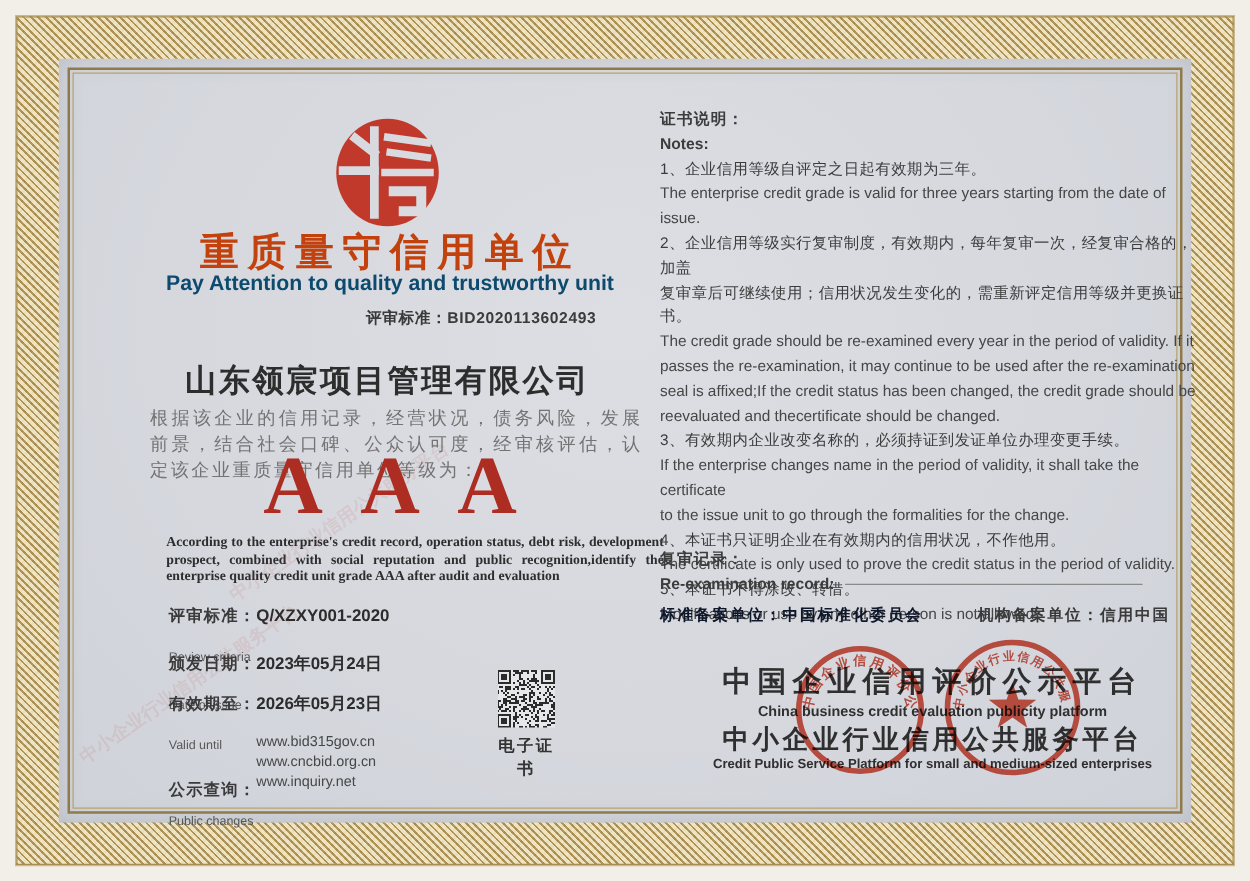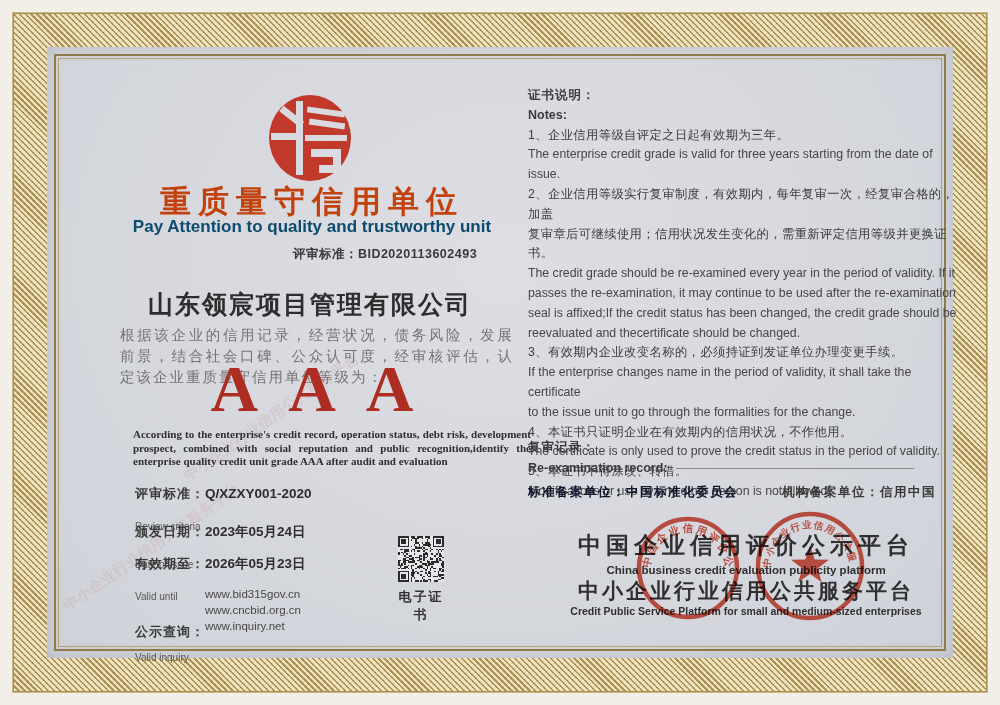--- a/index.html
+++ b/index.html
@@ -132,21 +132,21 @@
   <div class="abs fsub" style="left:135px;top:571px;">Valid until</div>
 
   <div class="abs urlrow" style="left:135px;top:586px;">
     <span class="flabel">公示查询：</span>
     <span class="urls">
       <div class="url">www.bid315gov.cn</div>
       <div class="url">www.cncbid.org.cn</div>
       <div class="url">www.inquiry.net</div>
     </span>
   </div>
-  <div class="abs fsub" style="left:135px;top:632px;">Valid inquiry</div>
+  <div class="abs fsub" style="left:135px;top:632px;">Public changes</div>
 
   <svg class="abs qr-wrap" width="46" height="46" viewBox="0 0 29 29" shape-rendering="crispEdges">
     <rect width="29" height="29" fill="#e6e7ea"></rect>
     <g fill="#2b2b2b">
       <rect x="0" y="0" width="7" height="7"></rect>
         <rect x="22" y="0" width="7" height="7"></rect>
         <rect x="0" y="22" width="7" height="7"></rect>
     </g>
     <g fill="#e6e7ea">
       <rect x="1" y="1" width="5" height="5"></rect>

